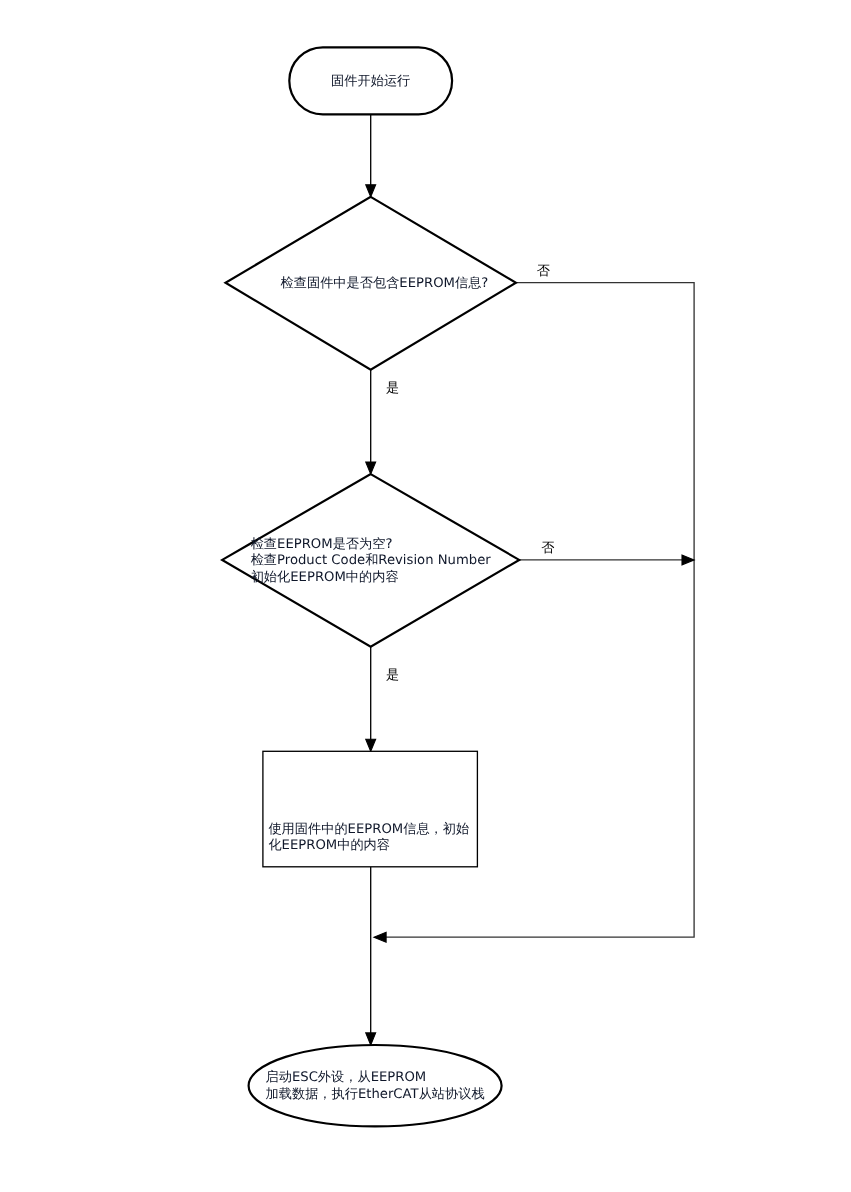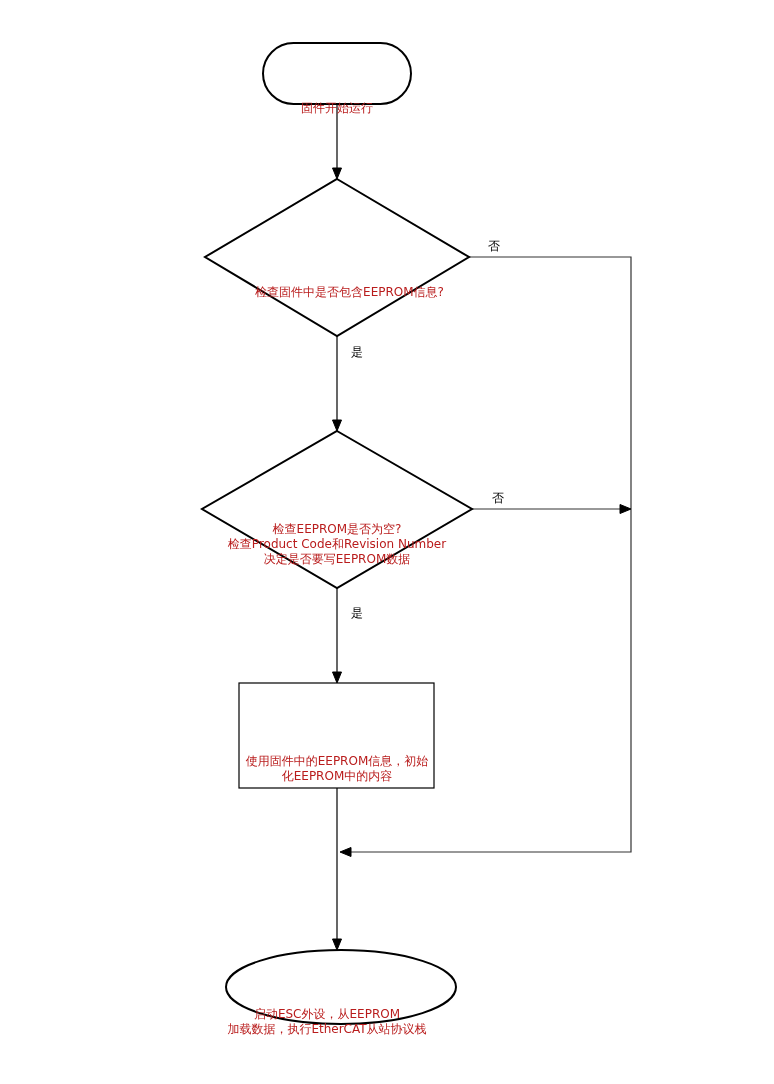--- a/index.html
+++ b/index.html
@@ -5,23 +5,22 @@
     html, body { margin: 0; padding: 0; background: #ffffff; }
     body { width: 774px; height: 1084px; position: relative; overflow: hidden; font-family: "DejaVu Sans", "Liberation Sans", sans-serif; }
     svg { position: absolute; left: 0; top: 0; }
     .shape { fill: #ffffff; stroke: #000000; stroke-width: 2; }
     .rect-shape { fill: #ffffff; stroke: #000000; stroke-width: 1.2; }
     .edge { fill: none; stroke: #000000; stroke-width: 1.2; }
     .edge-gray { fill: none; stroke: #333333; stroke-width: 1.2; }
     .arrow { fill: #000000; stroke: #000000; stroke-width: 1; }
     .label {
       position: absolute; display: flex; align-items: center; justify-content: center;
-      text-align: center; font-size: 12px; line-height: 15px; color: #b91c1c;
+      text-align: left; font-size: 12px; line-height: 15px; color: #0f172a;
       white-space: pre-line;
-      margin-top: 35px;
     }
     .edge-label { position: absolute; font-size: 12px; color: #000000; line-height: 14px; }
   </style>
 </head>
 <body>
 
 <svg width="774" height="1084">
 
   <path class="edge" d="M337 104 L337 170"></path>
   <polygon class="arrow" points="332.5,168 341.5,168 337,179"></polygon>
@@ -47,23 +46,23 @@
   <rect class="rect-shape" x="239" y="683" width="195" height="105"></rect>
   <ellipse class="shape" cx="341" cy="987" rx="115" ry="37"></ellipse>
 </svg>
 
 <div class="label" style="left:263px; top:43px; width:148px; height:61px;">固件开始运行</div>
 
 <div class="label" style="left:227px; top:237px; width:245px; height:40px;">检查固件中是否包含EEPROM信息?</div>
 
 <div class="label" style="left:205px; top:480px; width:264px; height:58px;">检查EEPROM是否为空?
 检查Product Code和Revision Number
-决定是否要写EEPROM数据</div>
+初始化EEPROM中的内容</div>
 
-<div class="label" style="left:244px; top:708px; width:186px; height:52px;">使用固件中的EEPROM信息，初始化EEPROM中的内容</div>
+<div class="label" style="left:244px; top:735px; width:186px; height:52px;">使用固件中的EEPROM信息，初始化EEPROM中的内容</div>
 
-<div class="label" style="left:208px; top:962px; width:238px; height:50px;">启动ESC外设，从EEPROM
+<div class="label" style="left:222px; top:962px; width:238px; height:50px;">启动ESC外设，从EEPROM
 加载数据，执行EtherCAT从站协议栈</div>
 
 <div class="edge-label" style="left:488px; top:239px;">否</div>
 <div class="edge-label" style="left:351px; top:345px;">是</div>
 <div class="edge-label" style="left:492px; top:491px;">否</div>
 <div class="edge-label" style="left:351px; top:606px;">是</div>
 
 </body></html>

